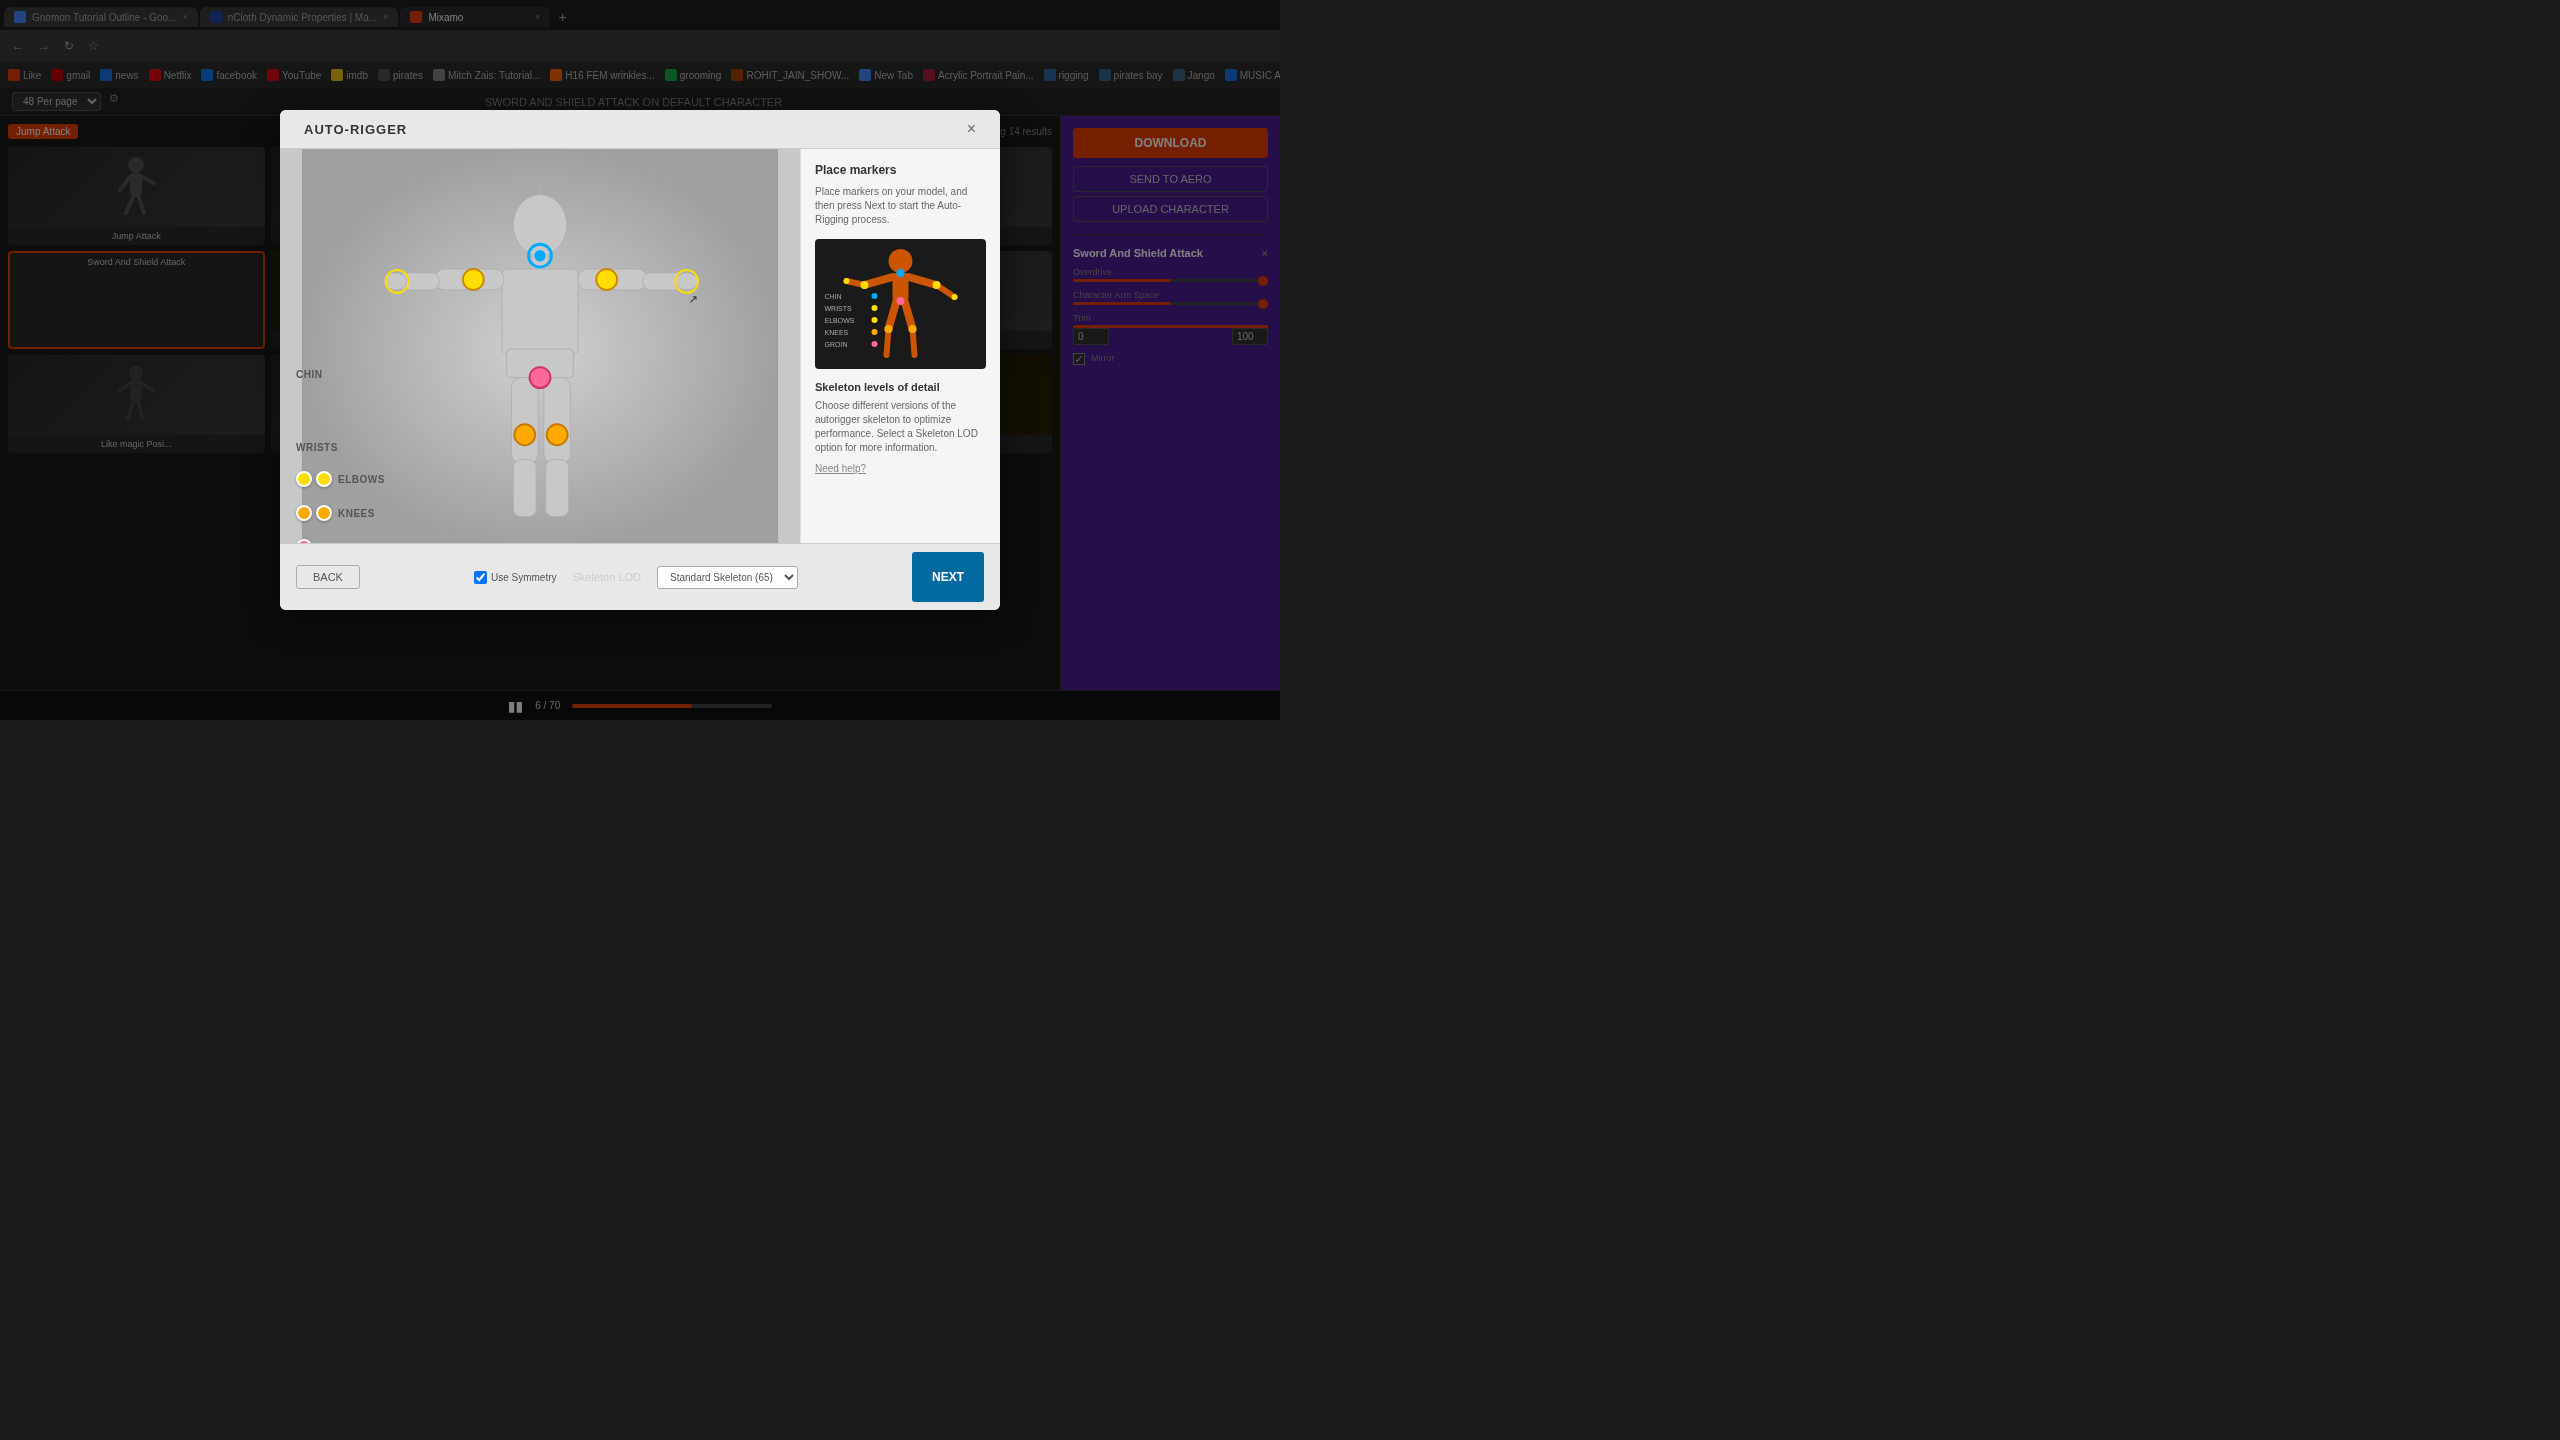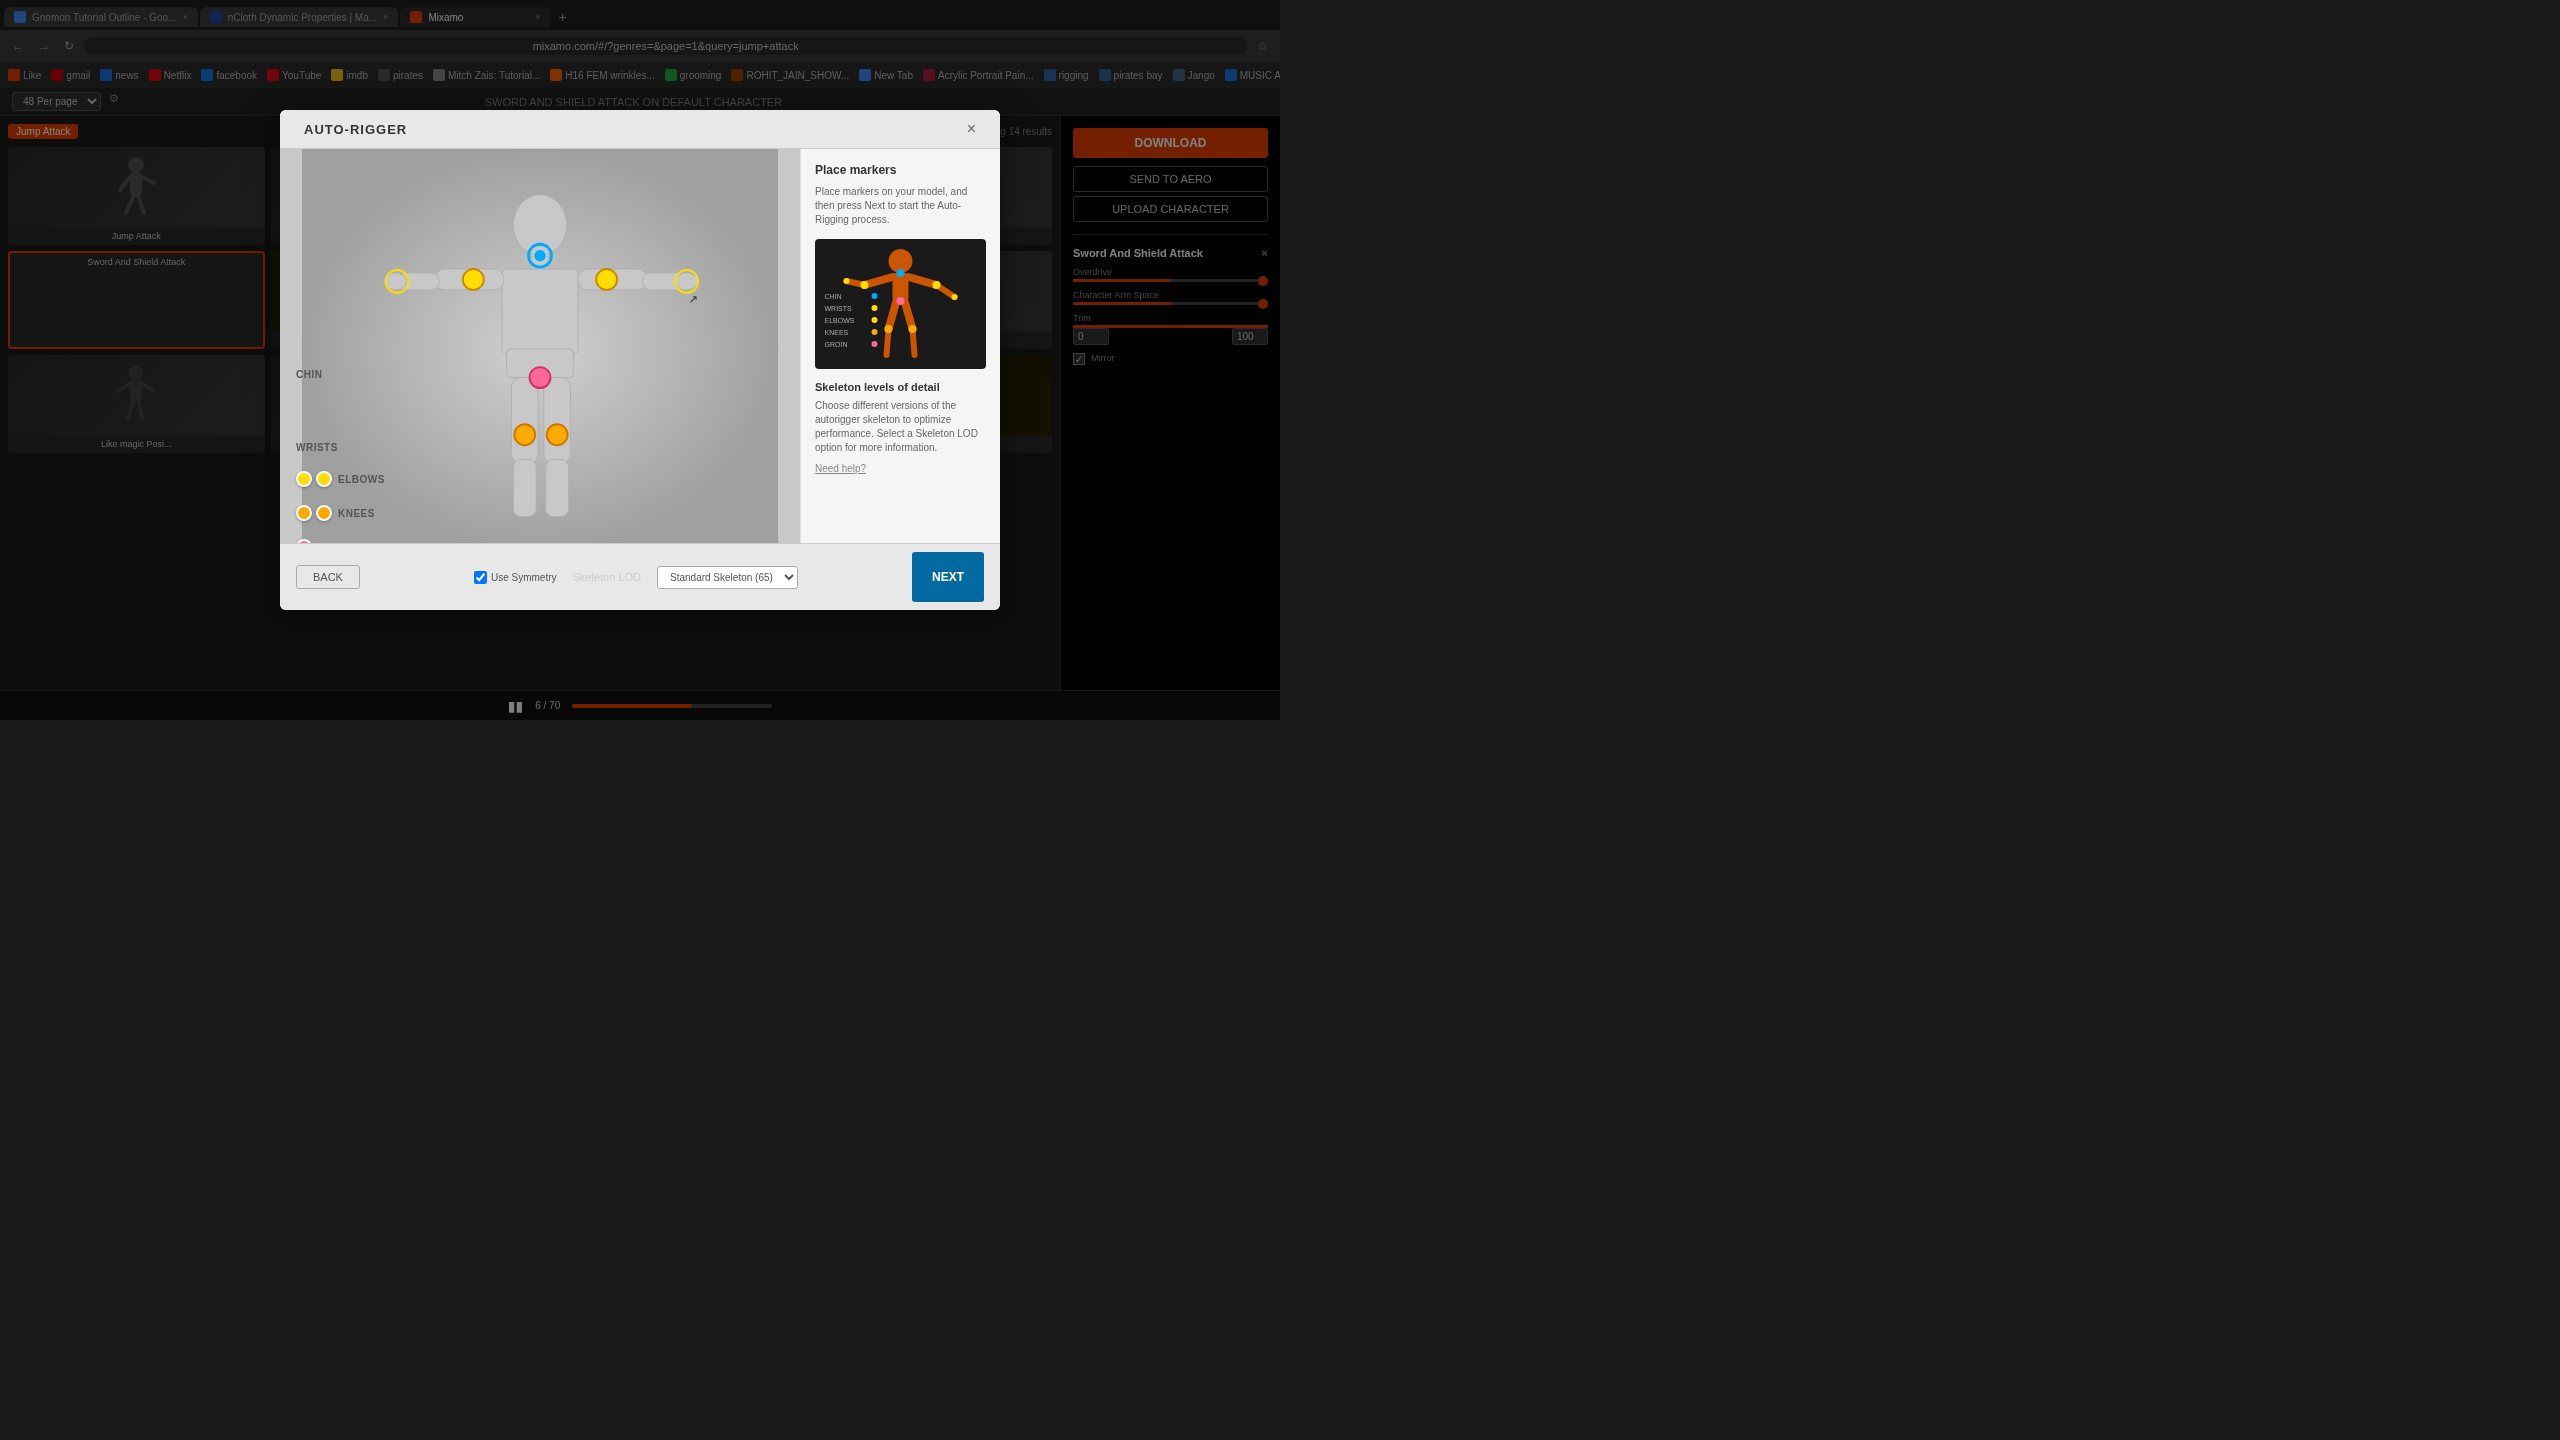--- a/index.html
+++ b/index.html
@@ -41,21 +41,21 @@
     .filter-tag { background: #e84000; color: white; padding: 2px 8px; border-radius: 3px; font-size: 10px; cursor: pointer; }
     .showing-text { font-size: 10px; color: #888; }
     .anim-grid { display: grid; grid-template-columns: repeat(4, 1fr); gap: 6px; }
     .anim-card { background: #2a2a2a; border-radius: 4px; overflow: hidden; cursor: pointer; position: relative; }
     .anim-thumb { width: 100%; height: 80px; background: #333; display: flex; align-items: center; justify-content: center; position: relative; overflow: hidden; }
     .anim-thumb-bg { width: 100%; height: 100%; background: linear-gradient(135deg, #2a2a2a, #3a3a3a); display: flex; align-items: center; justify-content: center; }
     .anim-label { padding: 4px 6px; font-size: 9px; color: #ccc; text-align: center; }
     .badge { position: absolute; bottom: 4px; left: 4px; background: #e84000; color: white; font-size: 8px; padding: 1px 4px; border-radius: 2px; }
 
     
-    .right-panel { width: 220px; background: #000000; border-left: 1px solid #333; padding: 12px; }
+    .right-panel { width: 220px; background: #4c1d95; border-left: 1px solid #333; padding: 12px; }
     .download-btn { background: #e84000; color: white; border: none; width: 100%; padding: 8px; font-size: 12px; font-weight: bold; cursor: pointer; border-radius: 3px; margin-bottom: 8px; }
     .send-aero-btn { background: none; border: 1px solid #555; color: #ccc; width: 100%; padding: 6px; font-size: 11px; cursor: pointer; border-radius: 3px; margin-bottom: 4px; }
     .upload-char-btn { background: none; border: 1px solid #555; color: #ccc; width: 100%; padding: 6px; font-size: 11px; cursor: pointer; border-radius: 3px; margin-bottom: 12px; }
     .anim-settings { border-top: 1px solid #333; padding-top: 12px; }
     .anim-settings-title { color: #fff; font-size: 11px; font-weight: bold; margin-bottom: 8px; display: flex; justify-content: space-between; }
     .setting-row { margin-bottom: 8px; }
     .setting-label { font-size: 9px; color: #888; margin-bottom: 2px; }
     .slider-container { display: flex; align-items: center; gap: 4px; }
     .slider { flex: 1; height: 3px; background: #444; border-radius: 2px; position: relative; }
     .slider-fill { height: 100%; background: #e84000; border-radius: 2px; }
@@ -126,21 +126,20 @@
       <span class="tab-title">Mixamo</span>
       <span class="tab-close">×</span>
     </div>
     <button class="tab-new">+</button>
   </div>
 
   <div class="address-bar">
     <button class="nav-btn">←</button>
     <button class="nav-btn">→</button>
     <button class="nav-btn">↻</button>
-    <input class="url-input" value="mixamo.com/#/?genres=&amp;page=1&amp;query=jump+attack" style="">
     <button class="nav-btn">☆</button>
   </div>
 
   <div class="bookmarks-bar">
     <div class="bookmark-item">
       <div class="bookmark-icon" style="background:#e84000;"></div>
       <span>Like</span>
     </div>
     <div class="bookmark-item">
       <div class="bookmark-icon" style="background:#cc0000;"></div>

